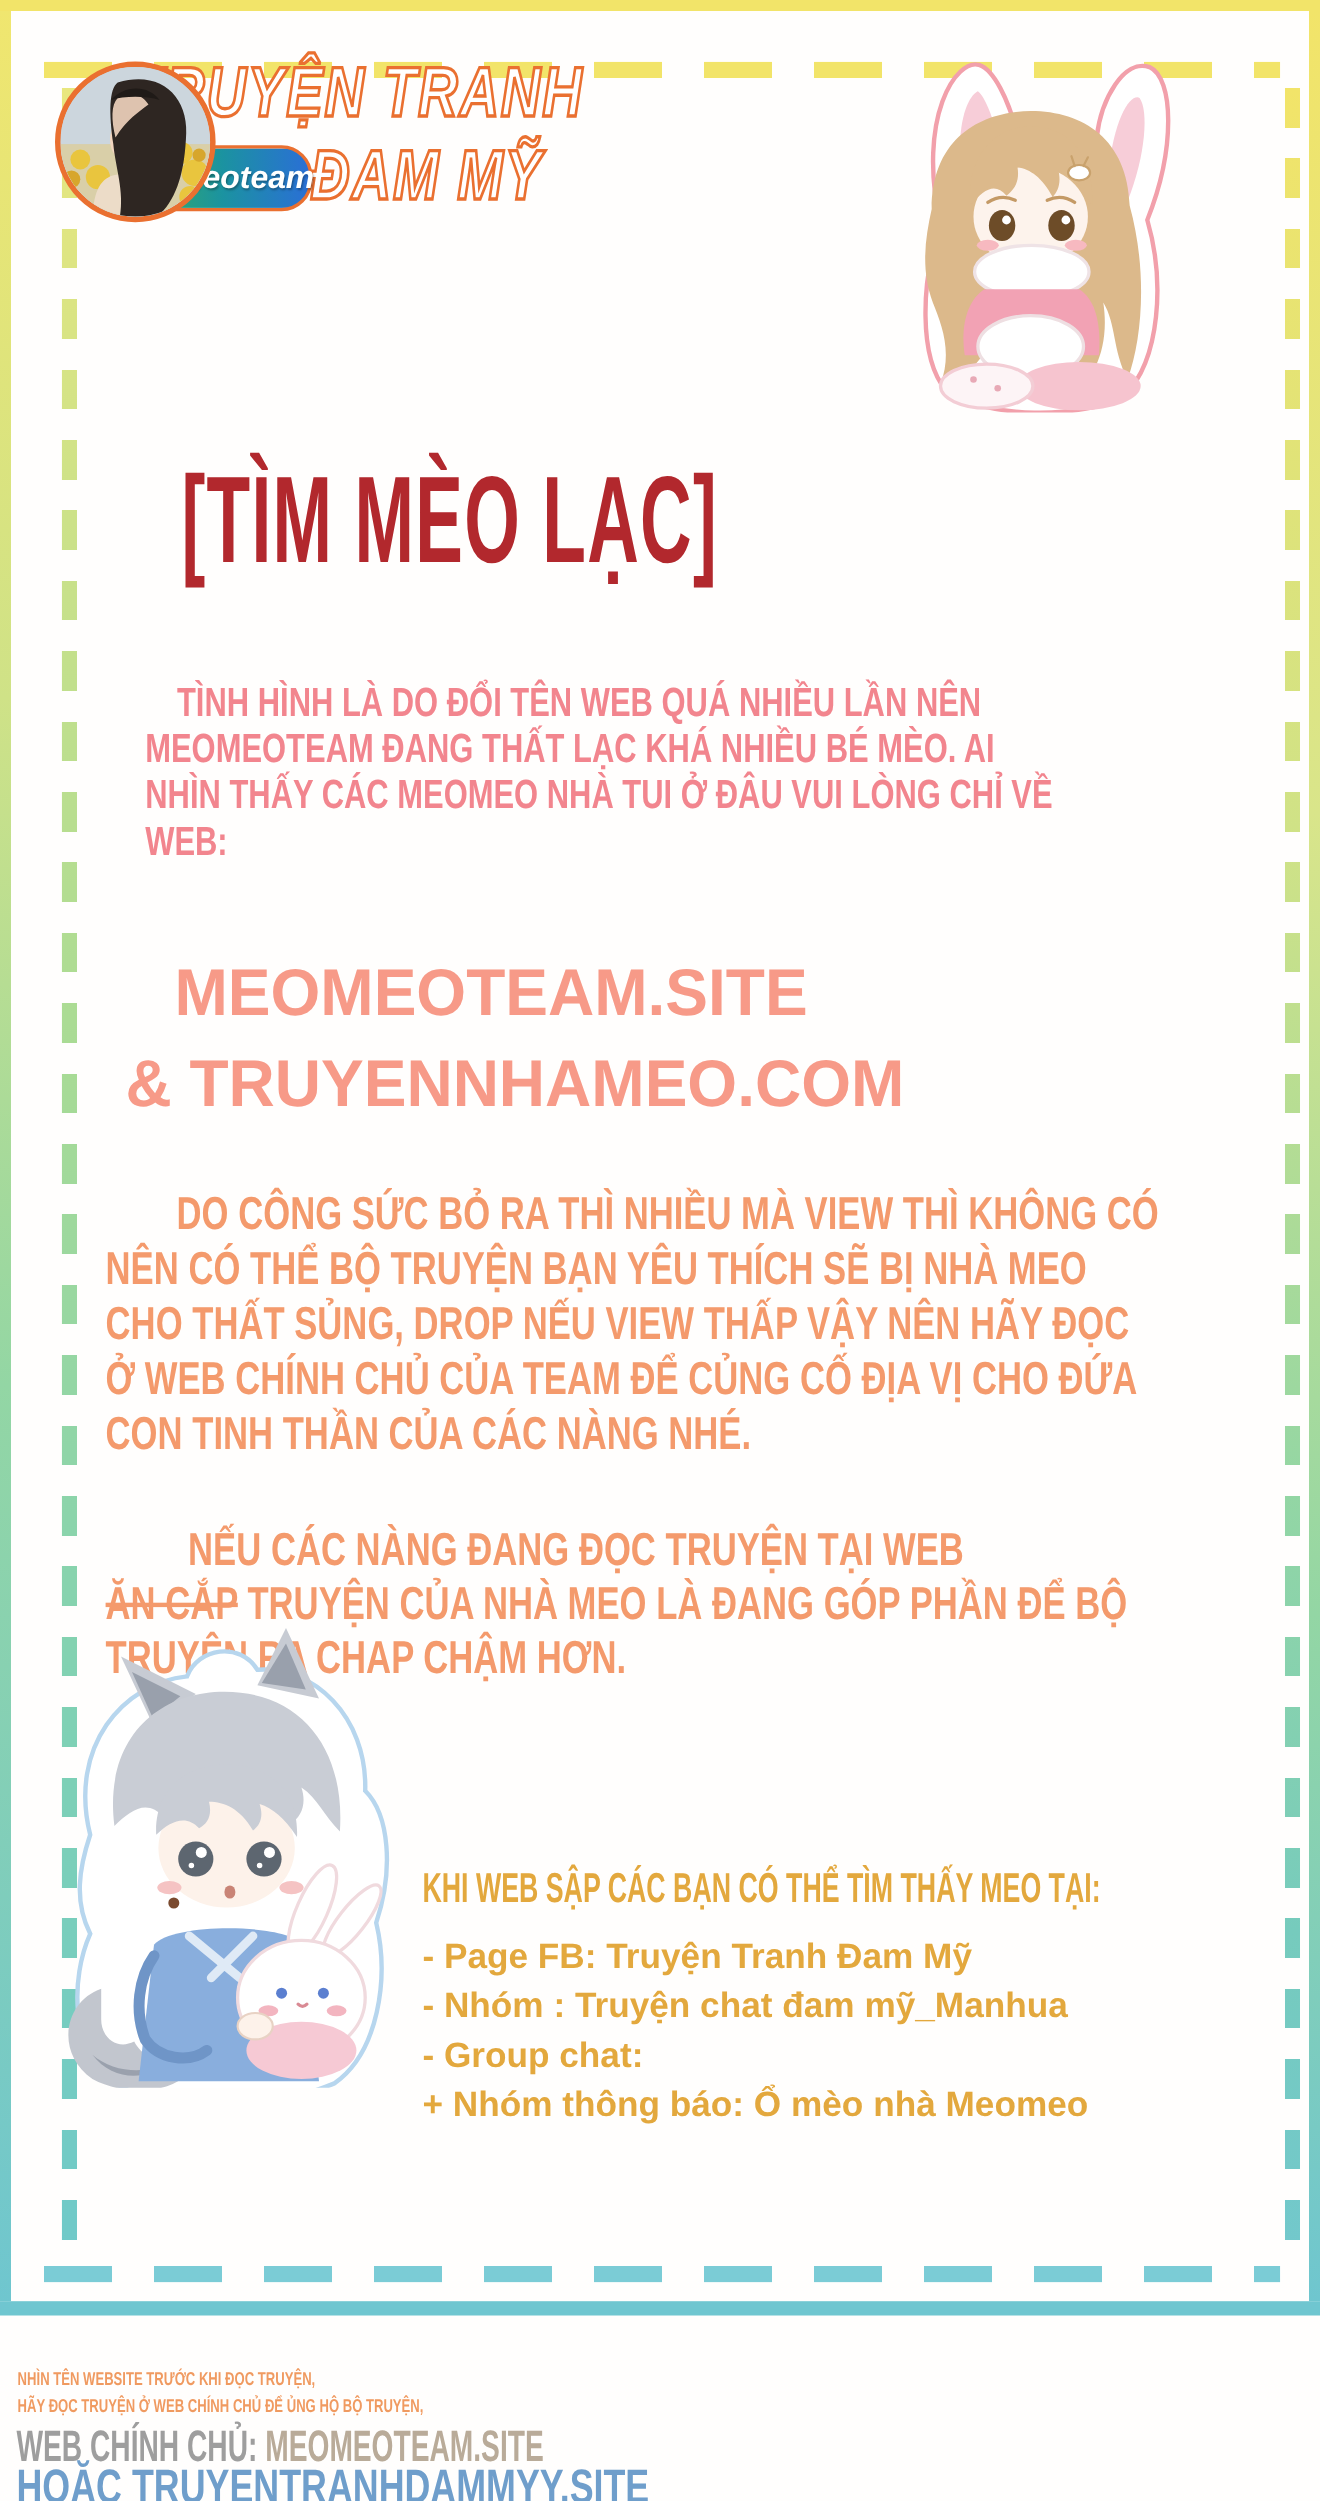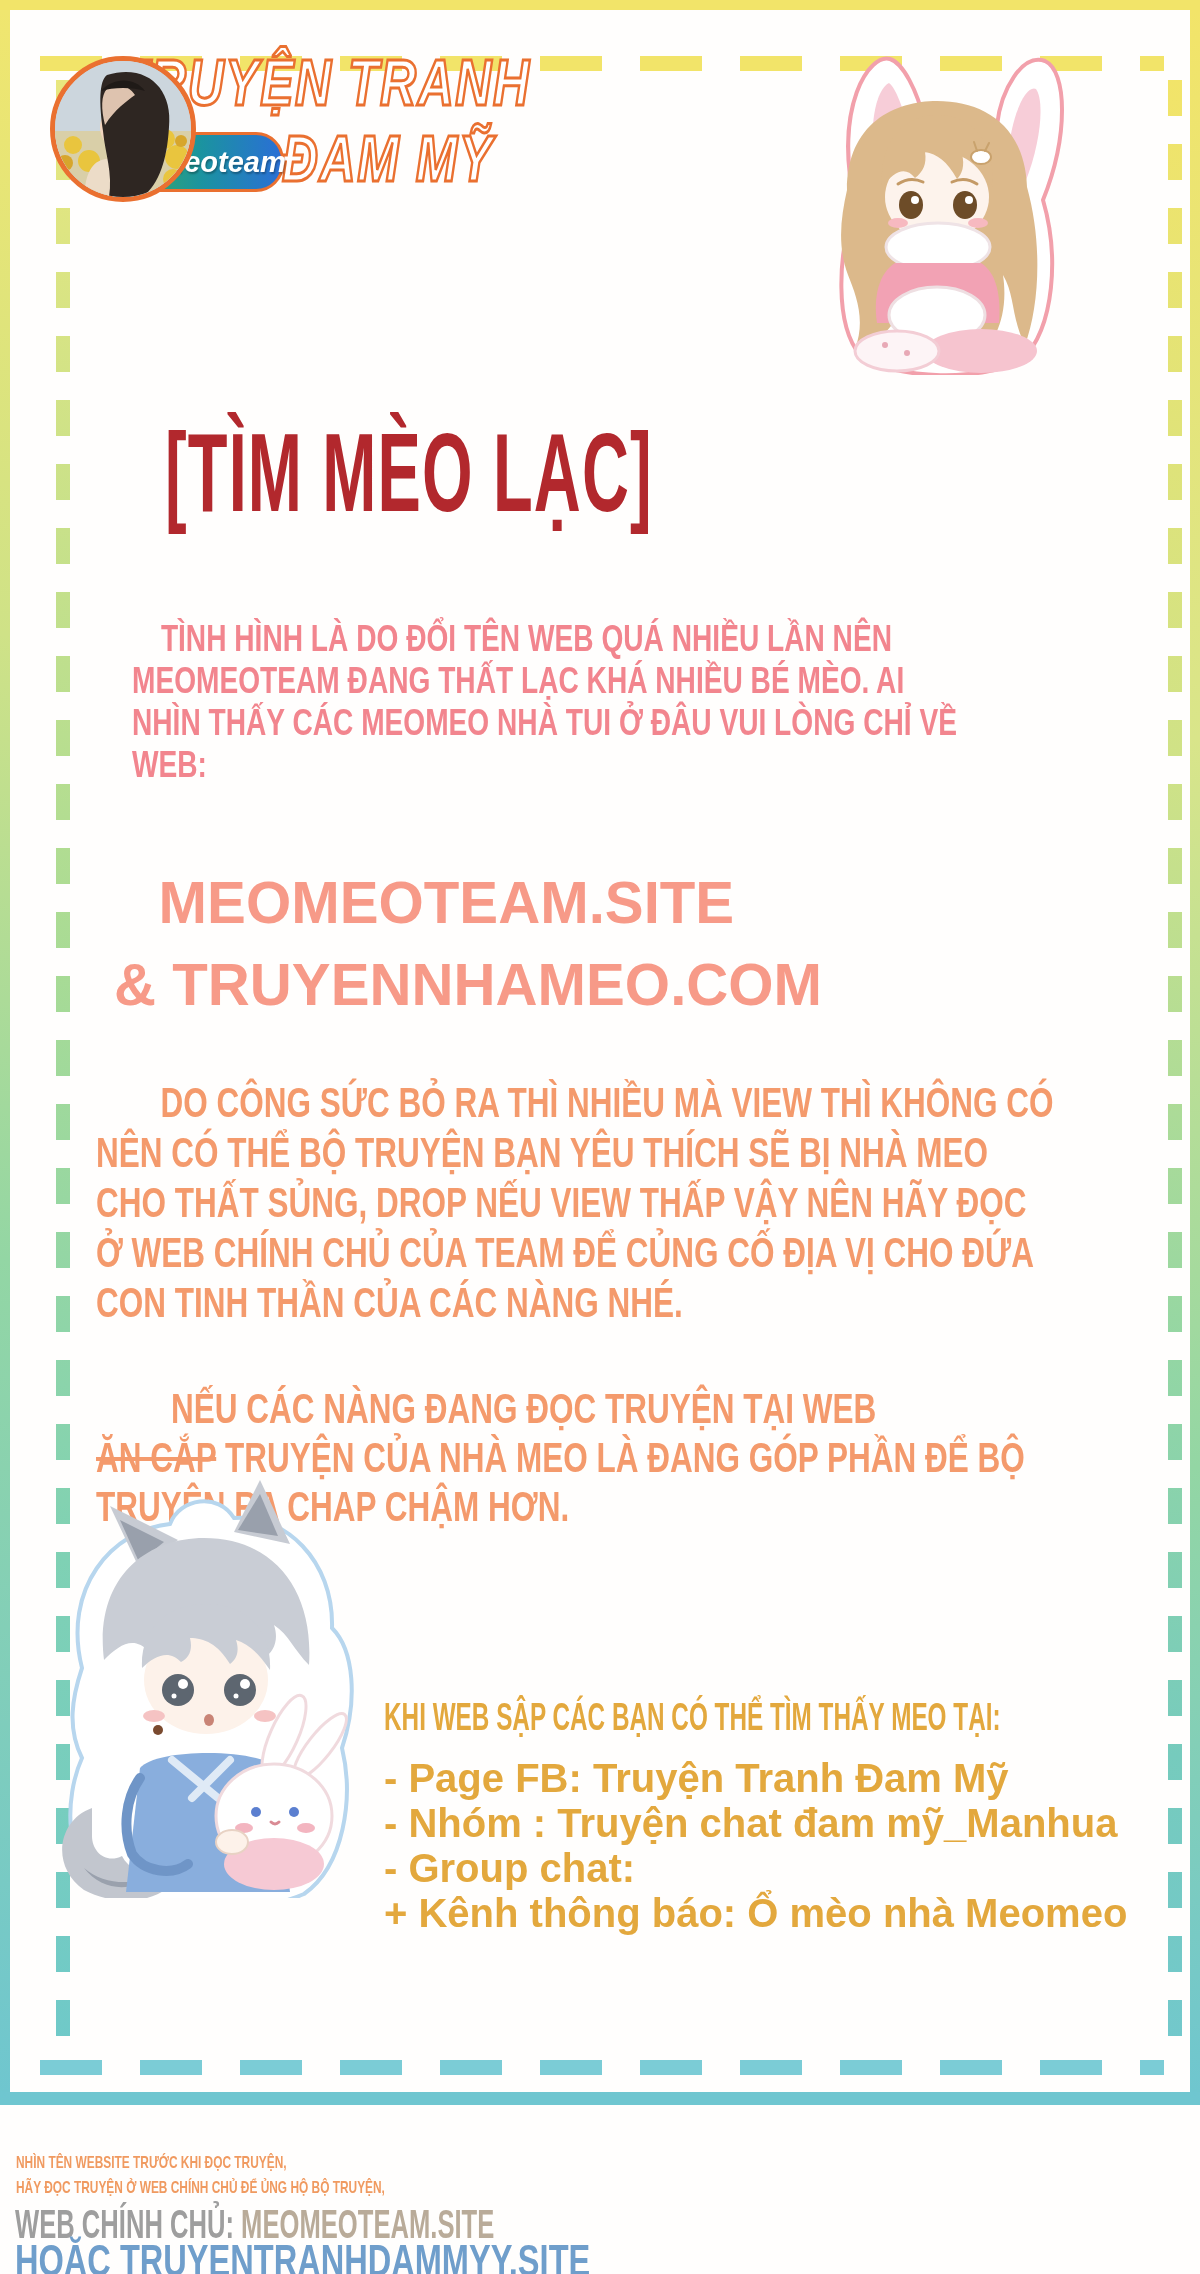--- a/index.html
+++ b/index.html
@@ -49,21 +49,21 @@
            transform:scaleX(.97);text-indent:46px;width:1200px;}
   .p-reason{left:96px;top:1078px;font-size:42px;line-height:50px;color:#f49a6c;
            transform:scaleX(.75);text-indent:86px;width:1400px;}
   .p-warning{left:96px;top:1384px;font-size:42px;line-height:49px;color:#f49a6c;
            transform:scaleX(.75);text-indent:100px;width:1400px;}
   .struck{text-decoration:line-through;}
   
   .contact-heading{position:absolute;left:384px;top:1696px;font-size:38px;font-weight:bold;
            color:#e3a83d;transform:scaleX(.64);transform-origin:left top;white-space:nowrap;}
   .contact-list{position:absolute;left:384px;top:1756px;color:#e3a83d;font-weight:bold;
-           font-size:40px;line-height:45px;white-space:nowrap;}
+           font-size:32px;line-height:45px;white-space:nowrap;}
   
   .foot-note{position:absolute;left:16px;font-size:17px;font-weight:bold;color:#f09a60;
              transform:scaleX(.70);transform-origin:left top;white-space:nowrap;}
   .fn1{top:2153px;}
   .fn2{top:2178px;}
   .foot-main{position:absolute;left:15px;top:2202px;font-size:40px;font-weight:bold;
              transform:scaleX(.64);transform-origin:left top;white-space:nowrap;}
   .foot-main .lbl{color:#9e9e9e;}
   .foot-main .site{color:#b9ab99;}
   .foot-alt{position:absolute;left:15px;top:2236px;font-size:44px;font-weight:bold;color:#6f9ecb;
@@ -197,21 +197,21 @@
     </g>
     <ellipse cx="210" cy="374" rx="16" ry="12" fill="#fdf2ea" stroke="#e8d2c4" stroke-width="2"></ellipse>
     <path d="M118 310 C104 330 100 360 110 386 C122 404 150 408 166 396" fill="none" stroke="#6f95c7" stroke-width="10" stroke-linecap="round"></path>
   </svg>
 
   <div class="contact-heading">KHI WEB SẬP CÁC BẠN CÓ THỂ TÌM THẤY MEO TẠI:</div>
   <div class="contact-list">
     <div>- Page FB: Truyện Tranh Đam Mỹ</div>
     <div>- Nhóm : Truyện chat đam mỹ_Manhua</div>
     <div>- Group chat:</div>
-    <div>+ Kênh thông báo: Ổ mèo nhà Meomeo</div>
+    <div>+ Nhóm thông báo: Ổ mèo nhà Meomeo</div>
   </div>
 
   <div class="foot-note fn1">NHÌN TÊN WEBSITE TRƯỚC KHI ĐỌC TRUYỆN,</div>
   <div class="foot-note fn2">HÃY ĐỌC TRUYỆN Ở WEB CHÍNH CHỦ ĐỂ ỦNG HỘ BỘ TRUYỆN,</div>
   <div class="foot-main"><span class="lbl">WEB CHÍNH CHỦ: </span><span class="site">MEOMEOTEAM.SITE</span></div>
   <div class="foot-alt">HOẶC TRUYENTRANHDAMMYY.SITE</div>
 
 </div>
 
 </body></html>

